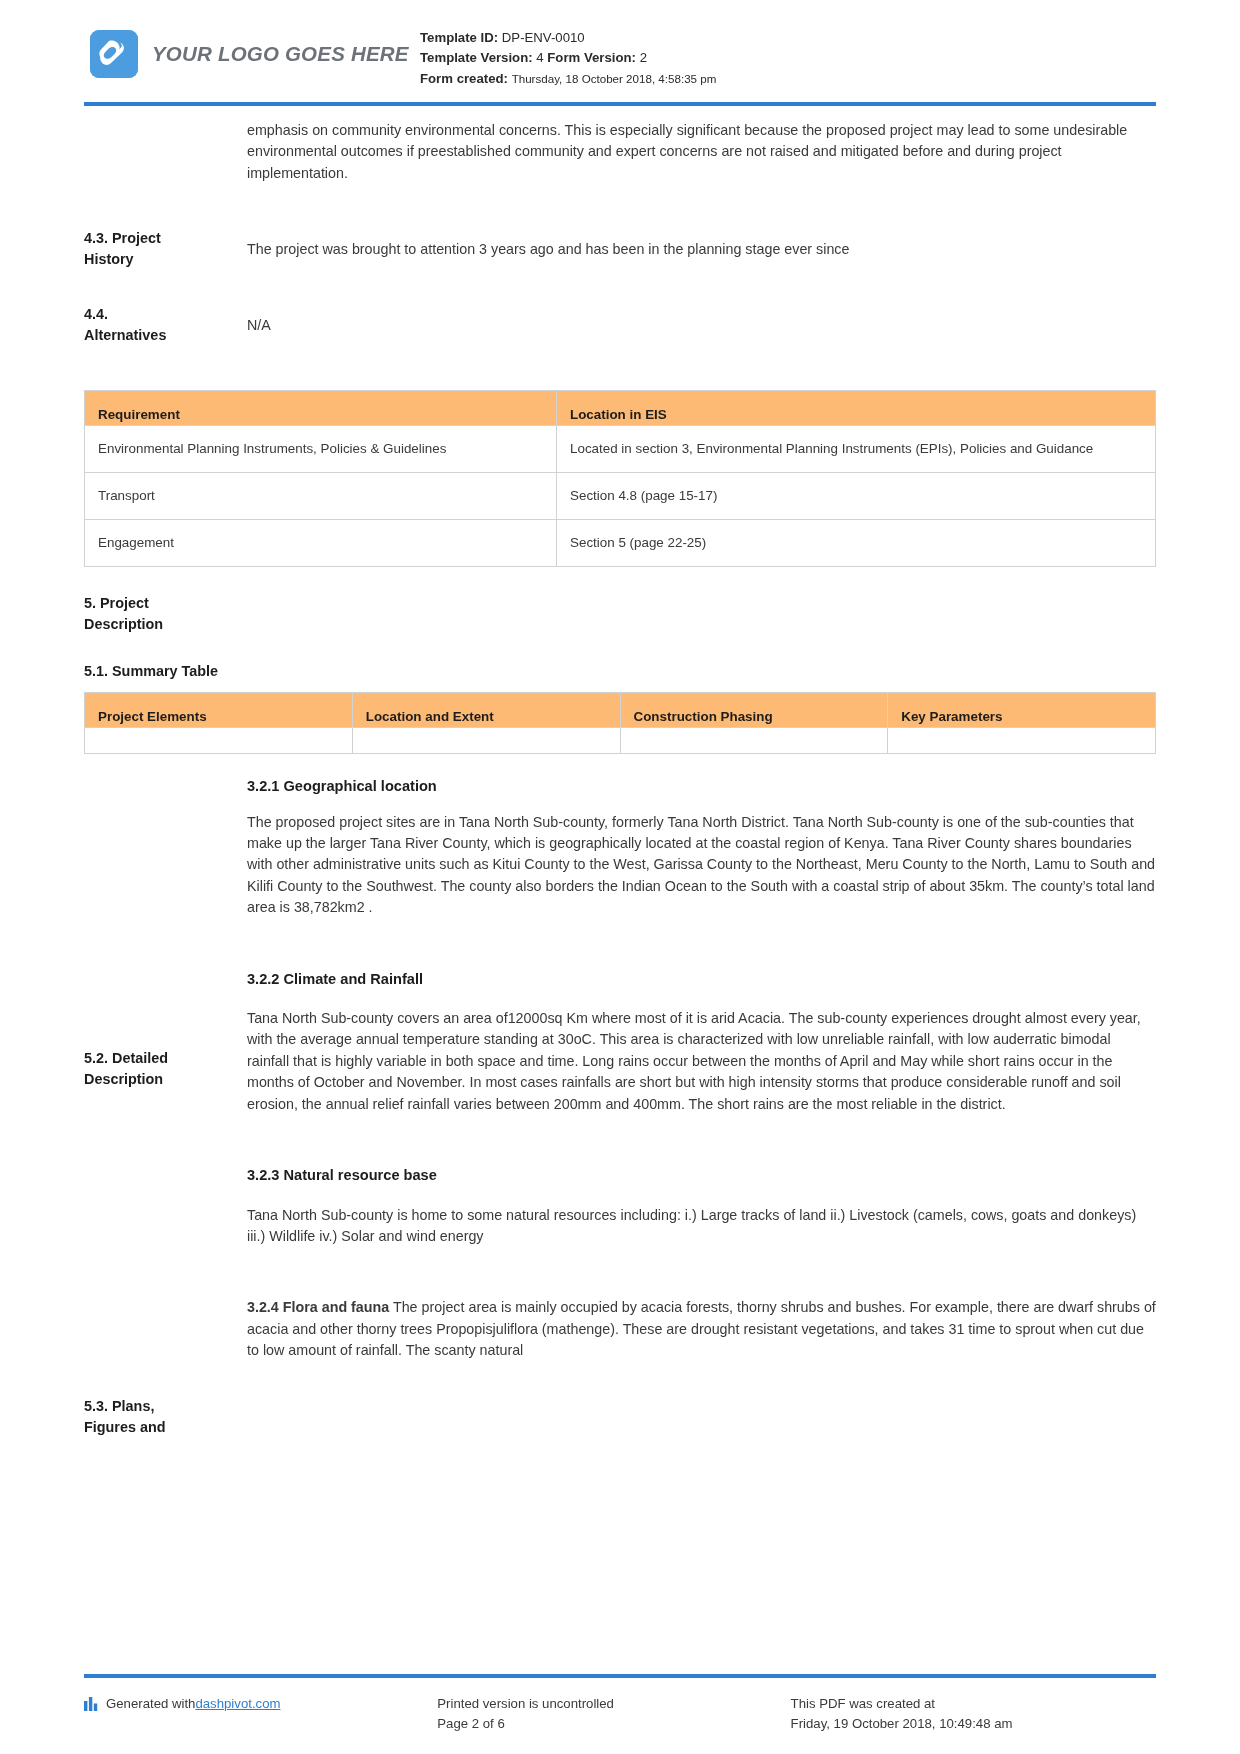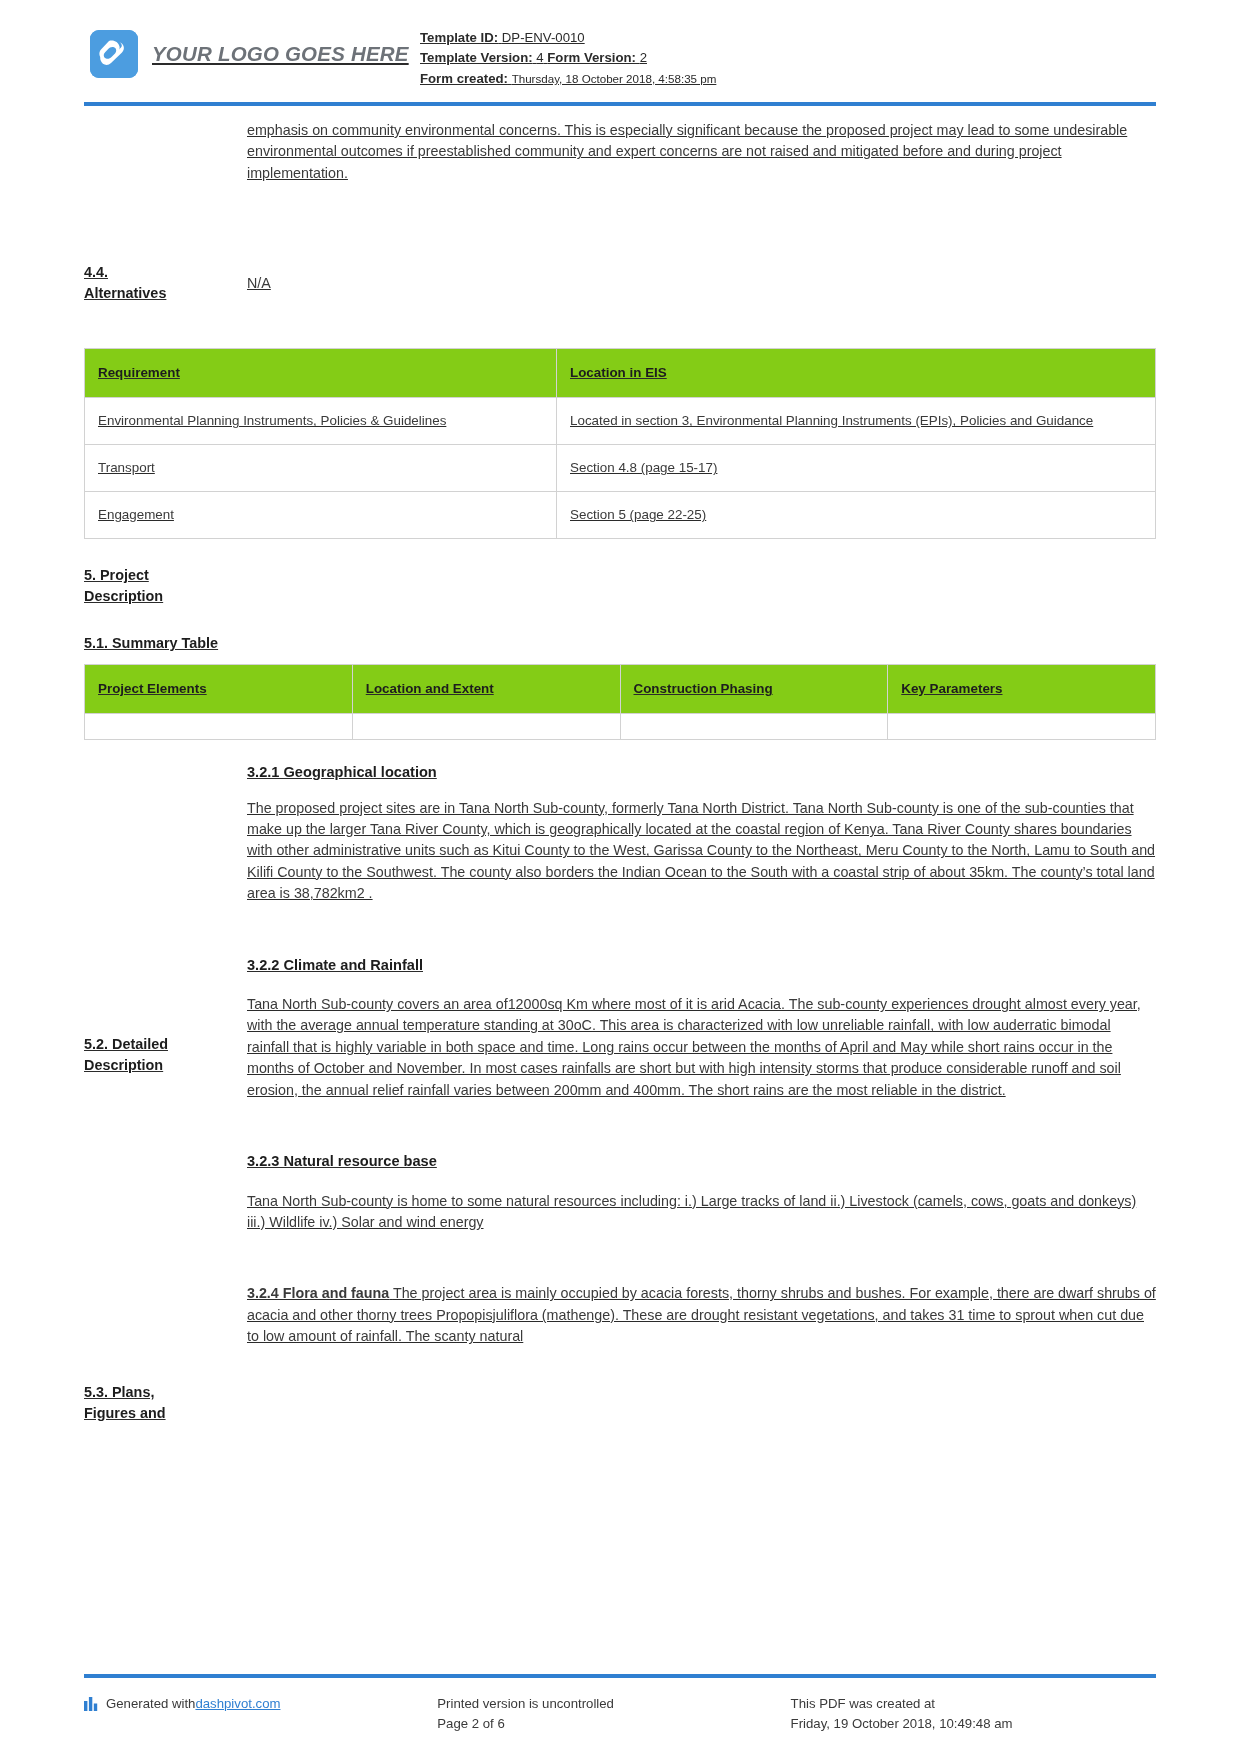--- a/index.html
+++ b/index.html
@@ -10,21 +10,20 @@
     background: #ffffff;
     font-family: "Liberation Sans", sans-serif;
     color: #2b2b2b;
     position: relative;
   }
   .page {
     position: relative;
     width: 1240px;
     height: 1754px;
     padding: 0;
-    text-decoration: underline;
   }
 
   
   .header {
     display: flex;
     align-items: flex-start;
     padding: 22px 84px 0 90px;
     height: 96px;
   }
   .logo-block {
@@ -127,25 +126,25 @@
   table.doc-table td {
     border: 1px solid #d2d2d2;
     text-align: left;
     vertical-align: top;
     padding: 13px 12px 13px 13px;
     line-height: 20px;
     font-weight: normal;
     color: #3a3a3a;
   }
   table.doc-table th {
-    background: #84cc16;
+    background: #fdba74;
     font-weight: bold;
     color: #1d1d1d;
     padding-top: 14px;
-    padding-bottom: 14px;
+    padding-bottom: 0;
   }
   table.sears td.c1 { width: 472px; }
   table.summary th { width: 25%; }
   table.summary td.empty { height: 26px; padding: 11px 12px; }
 
   
   .rule-bottom {
     position: absolute;
     left: 84px;
     right: 84px;
@@ -213,20 +212,25 @@
 
   <div class="content">
 
     <div class="row intro-para">
       <div class="label-col"></div>
       <div class="body-col">emphasis on community environmental concerns. This is especially significant because the proposed project may lead to some undesirable environmental outcomes if preestablished community and expert concerns are not raised and mitigated before and during project implementation.</div>
     </div>
 
     <div class="gap-44"></div>
 
+    <div class="row">
+      <div class="label-col" style="white-space: pre-line;">4.3. Project
+History</div>
+      <div class="body-col">The project was brought to attention 3 years ago and has been in the planning stage ever since</div>
+    </div>
 
     <div class="gap-34"></div>
 
     <div class="row">
       <div class="label-col" style="white-space: pre-line;">4.4.
 Alternatives</div>
       <div class="body-col">N/A</div>
     </div>
 
     <div class="gap-34"></div>

